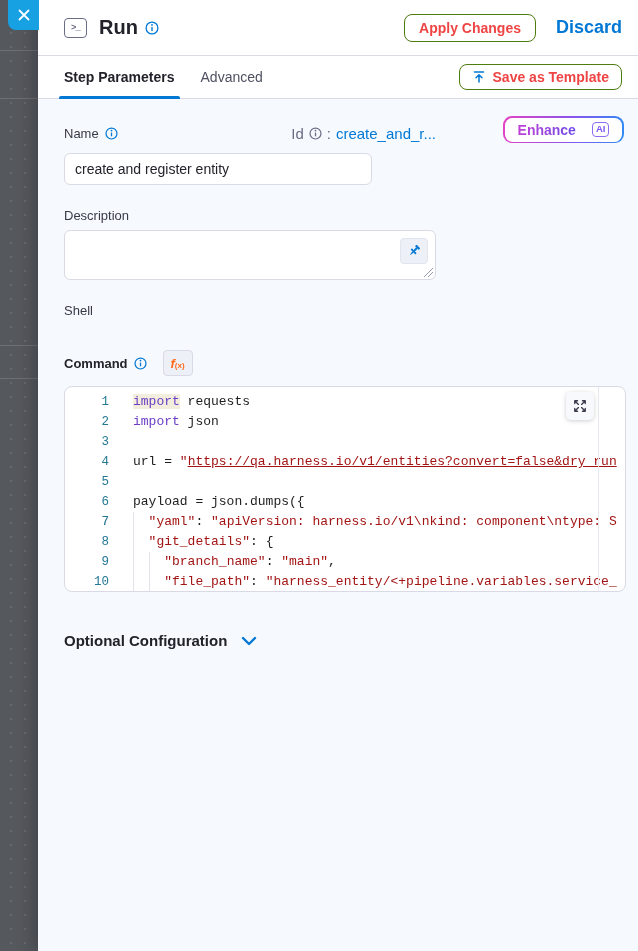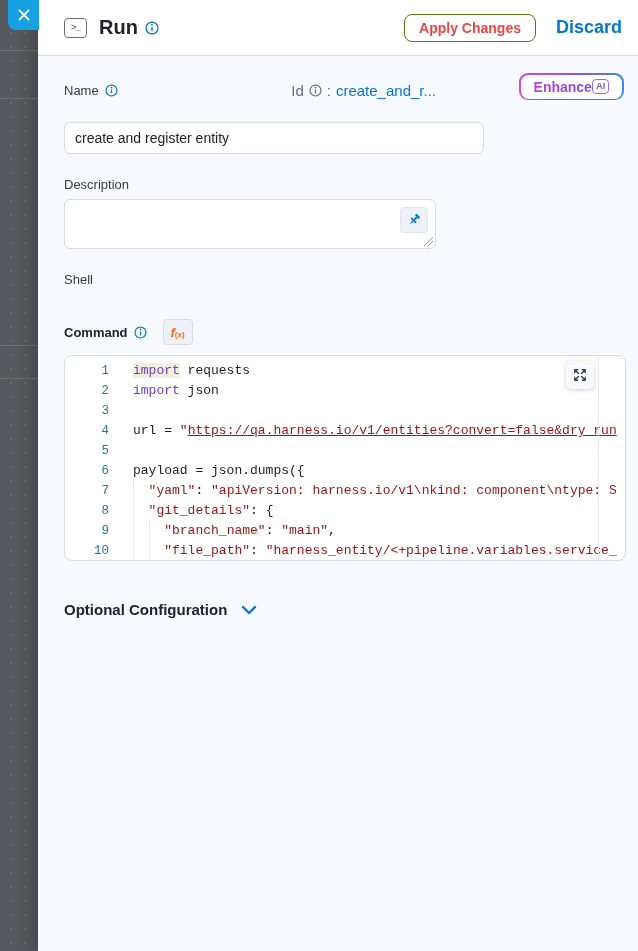--- a/index.html
+++ b/index.html
@@ -75,34 +75,34 @@
   
   .form { padding:26px 14px 0 26px; position:relative; flex:1; overflow:hidden; }
   .label-row { display:flex; align-items:center; width:372px; }
   .field-label { font-size:13px; font-weight:500; color:#383946; }
   .field-label.bold { font-weight:700; color:#22222A; }
   .lbl-info { display:inline-flex; margin-left:6px; }
   .id-chip { margin-left:auto; display:flex; align-items:center; font-size:15px; color:#6B6D85; gap:5px; }
   .id-chip .id-val { color:#0278D5; }
 
   .text-input {
-    width:420px; height:32px; margin-top:23px;
+    width:308px; height:32px; margin-top:11px;
     border:1px solid #D9DAE5; border-radius:6px; background:#fff;
     padding:0 10px; font-size:14px; color:#22222A; font-family:inherit;
   }
 
   
   .enhance-wrap {
     position:absolute; top:17px; right:14px;
     padding:1.6px; border-radius:9px; cursor:pointer;
     background:linear-gradient(100deg,#E543C2 0%,#8A53EC 55%,#2F8CF4 100%);
   }
   .enhance-inner {
     background:#fff; border-radius:7.5px; padding:4px 13px;
-    display:flex; align-items:center; gap:0;
+    display:flex; align-items:center; gap:16px;
   }
   .enhance-text {
     font-size:14px; font-weight:700;
     background:linear-gradient(95deg,#C13FD8,#6E4AE8);
     -webkit-background-clip:text; background-clip:text; color:transparent;
   }
   .ai-badge {
     font-size:9.5px; font-weight:700; color:#7D56F4;
     border:1.4px solid #8C6CF0; border-radius:4px; padding:1px 3px; line-height:1.1;
   }
@@ -205,20 +205,33 @@
           <circle cx="7" cy="7" r="5.9" fill="none" stroke="#0278D5" stroke-width="1.3"></circle>
           <rect x="6.3" y="6" width="1.4" height="4" fill="#0278D5"></rect>
           <circle cx="7" cy="3.9" r="0.95" fill="#0278D5"></circle>
         </svg>
     </span>
     <span class="spacer"></span>
     <button class="btn-outline">Apply Changes</button>
     <button class="link-btn">Discard</button>
   </div>
 
+  <div class="tabbar">
+    <div class="tab active">Step Parameters</div>
+    <div class="tab inactive">Advanced</div>
+    <span class="spacer"></span>
+    <button class="btn-outline">
+      <span style="display:inline-flex">
+        <svg width="14" height="14" viewBox="0 0 14 14">
+            <path d="M2.5 2h9M7 12V5M4 7.8L7 4.8l3 3" fill="none" stroke="#0278D5" stroke-width="1.5" stroke-linecap="round" stroke-linejoin="round"></path>
+          </svg>
+      </span>
+      <span>Save as Template</span>
+    </button>
+  </div>
 
   <div class="form">
 
     
     <div class="enhance-wrap">
       <div class="enhance-inner">
         <span class="enhance-text">Enhance</span>
         <span class="ai-badge">AI</span>
       </div>
     </div>

